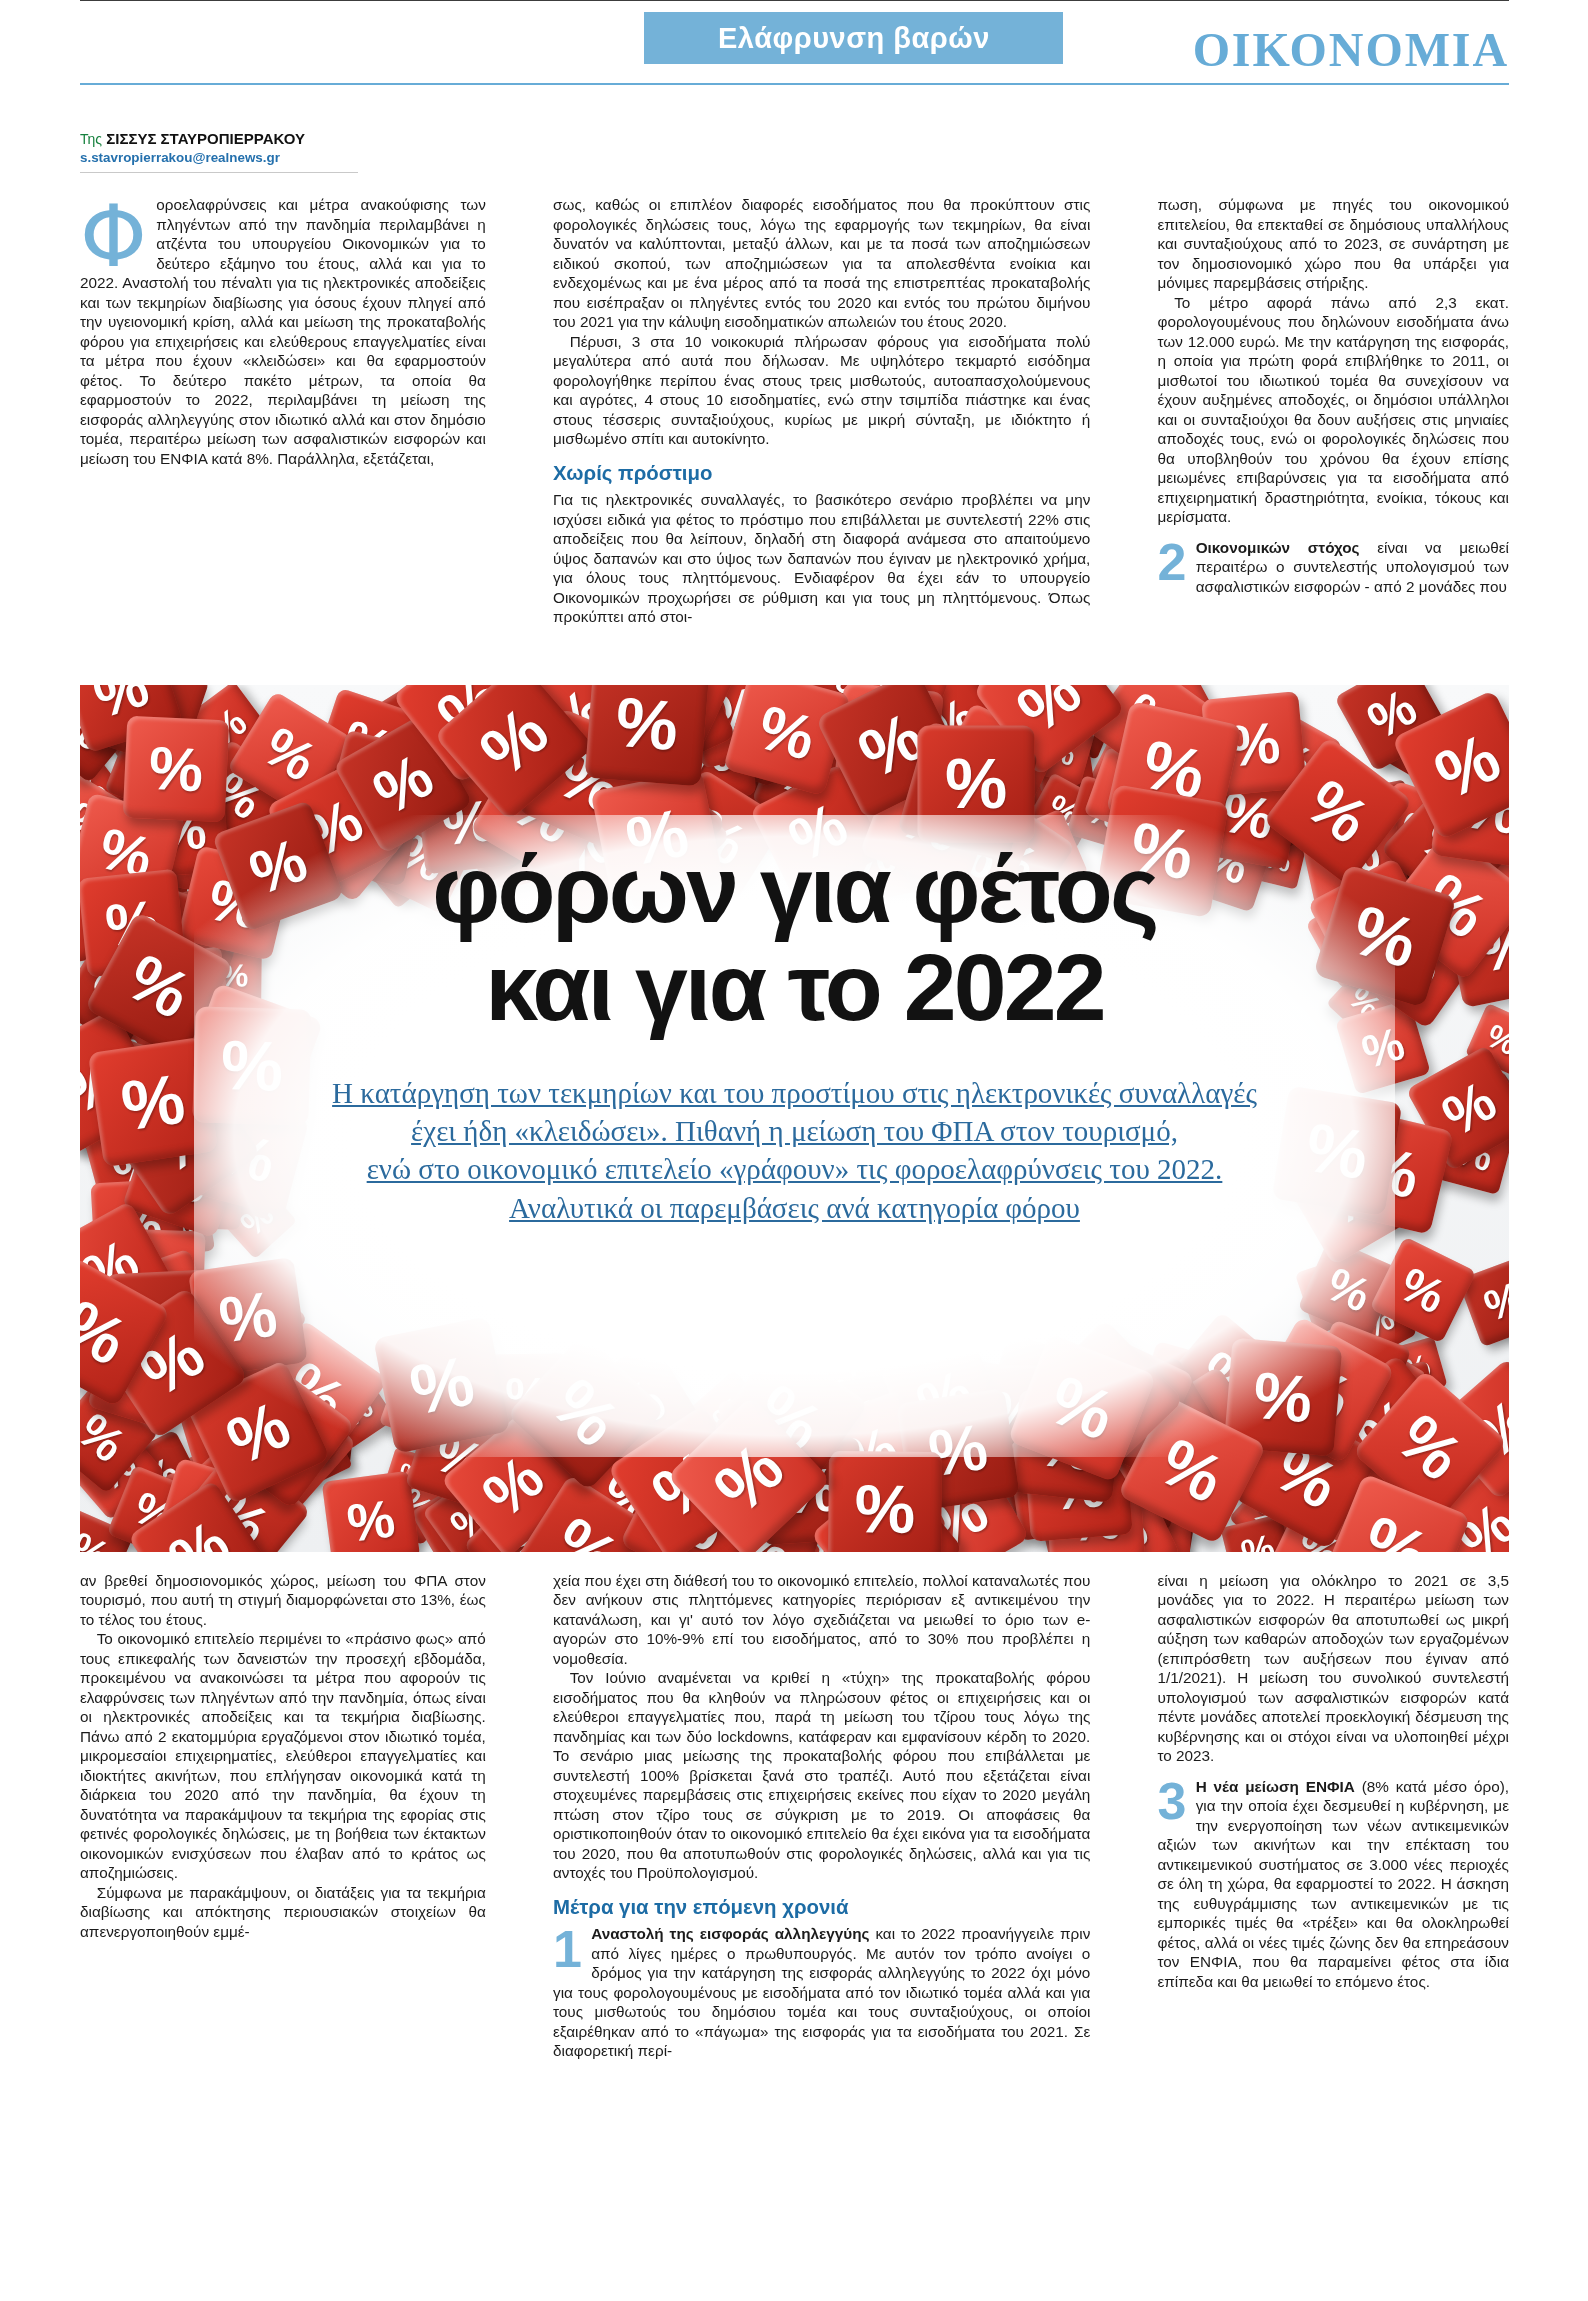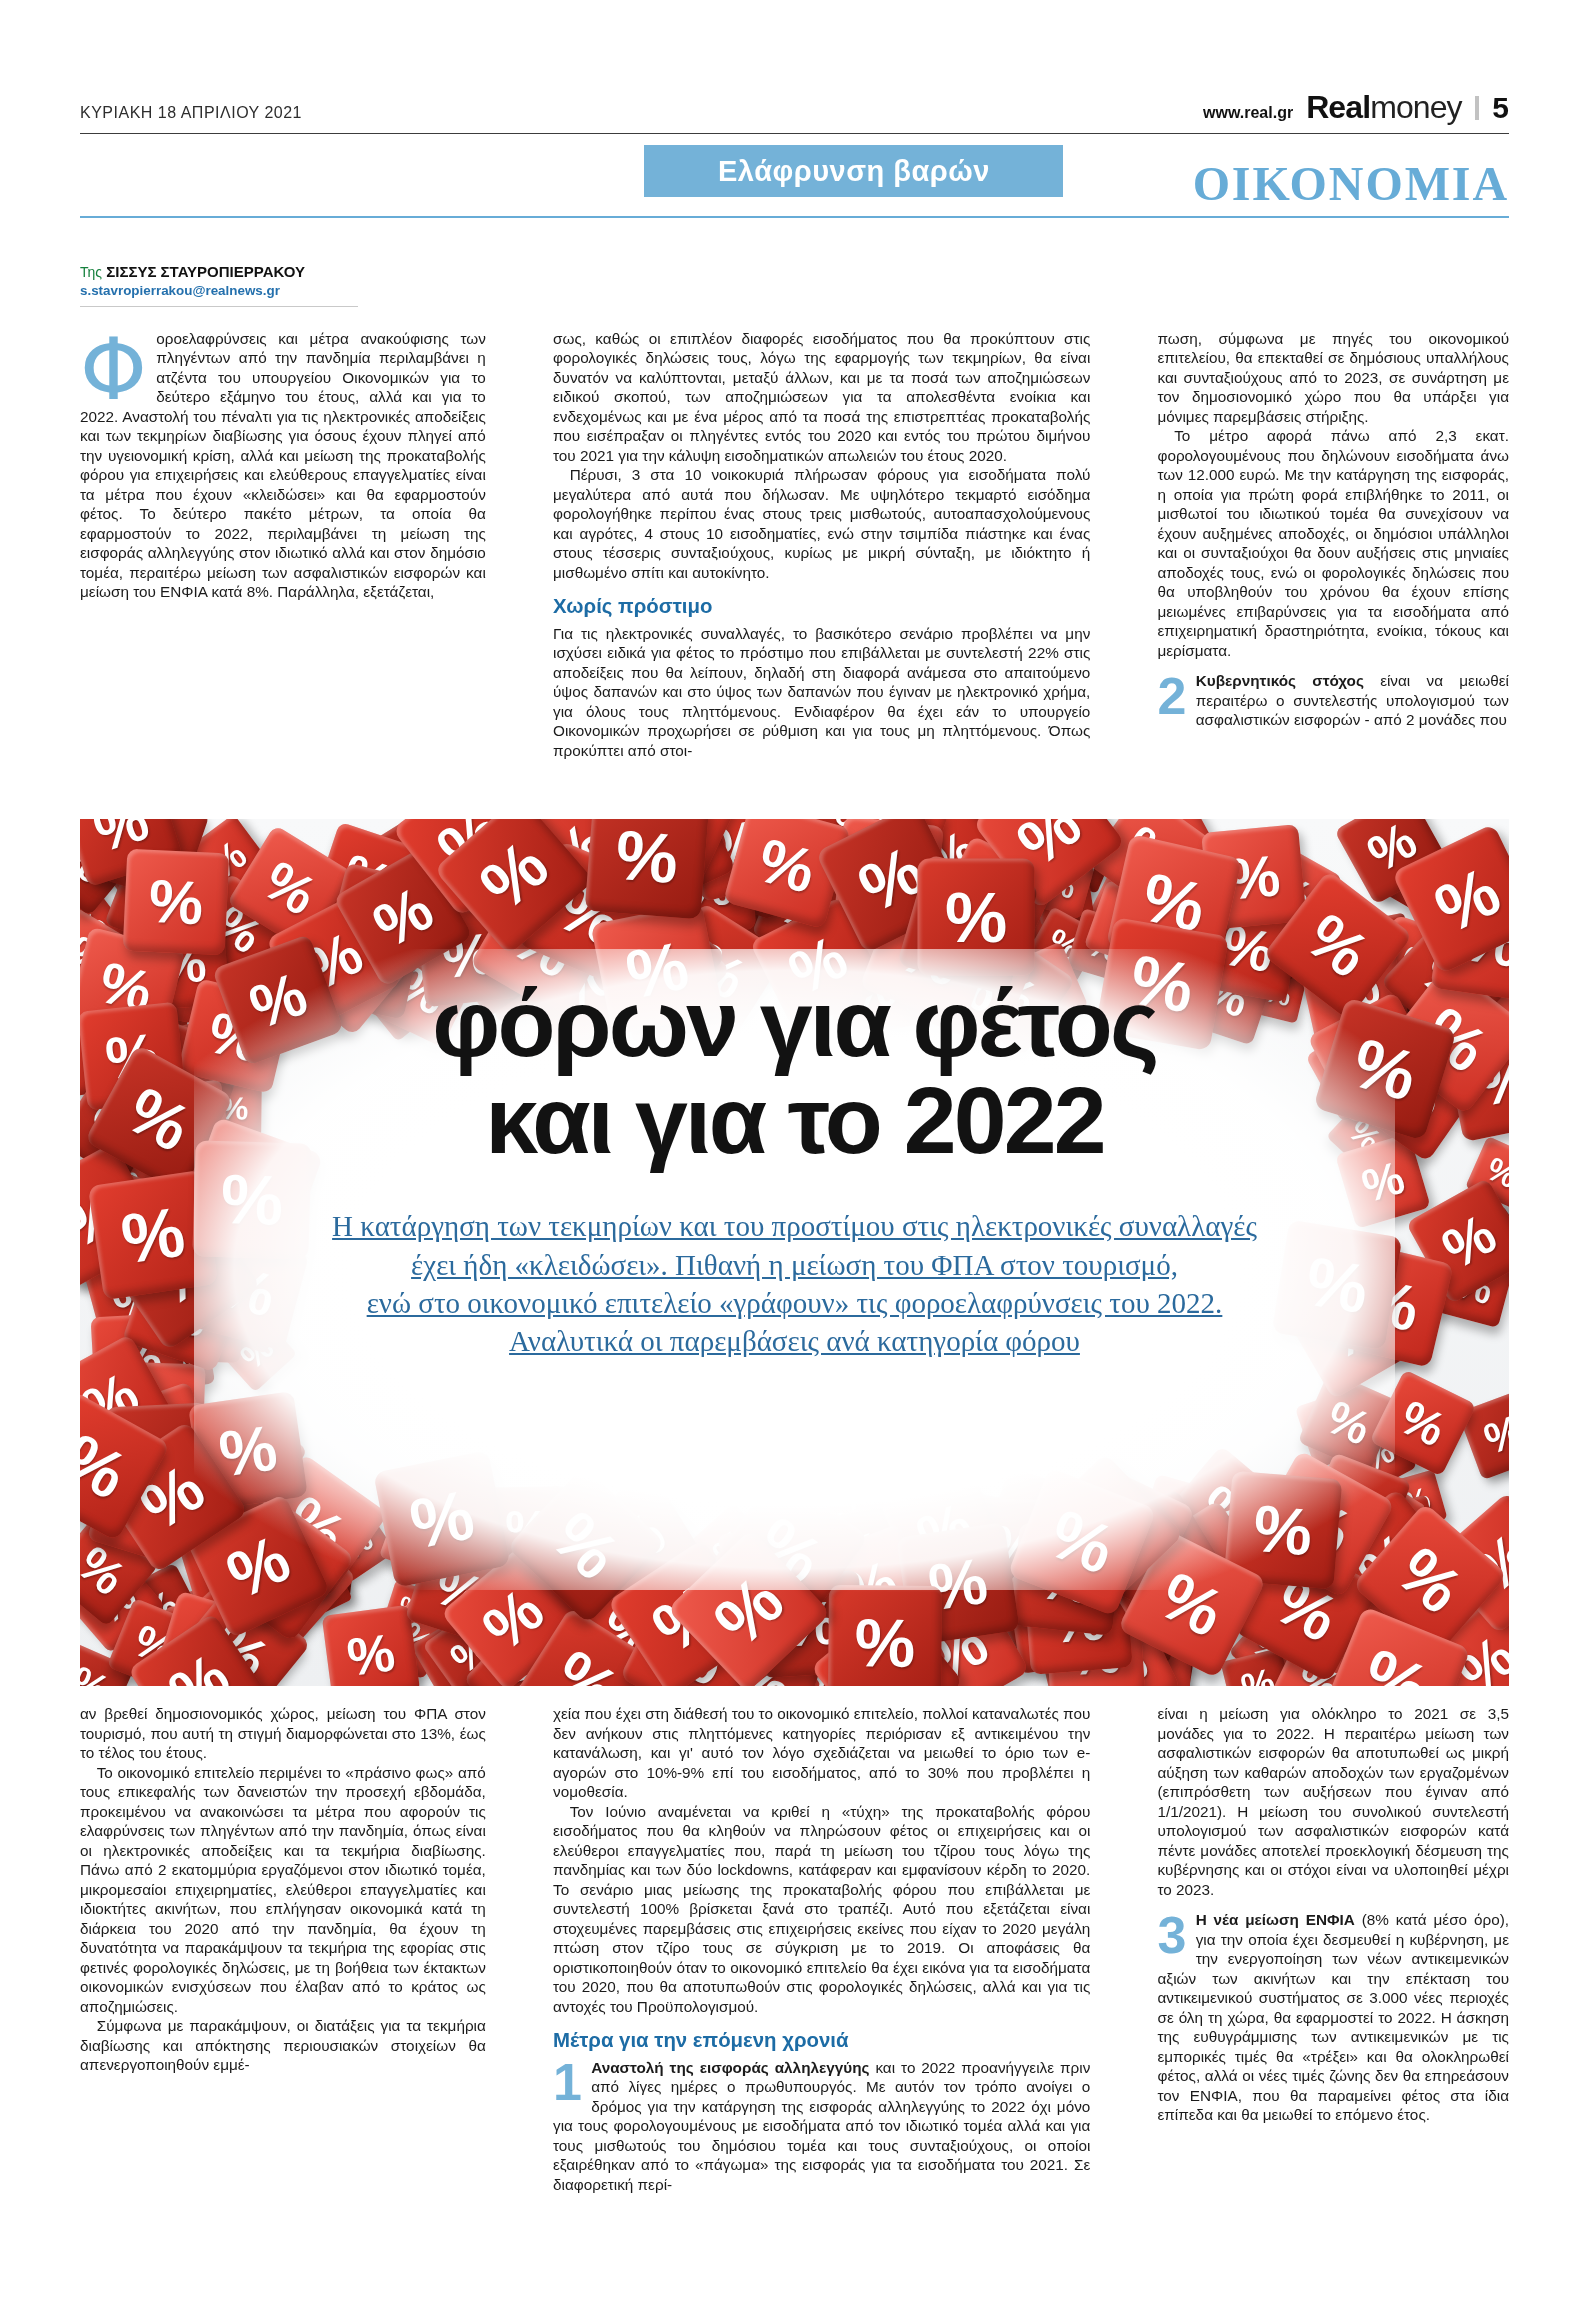--- a/index.html
+++ b/index.html
@@ -55,29 +55,20 @@
   .headline span{display:block;font-size:95px;font-weight:bold;letter-spacing:-2.8px;line-height:1.03;color:#121212;}
   .deck{margin:37px 0 0 0;}
   .deck span{display:block;font-family:"Liberation Serif","DejaVu Serif",serif;font-size:29px;line-height:1.32;color:#2b6a9d;text-decoration:underline;}
 </style>
 </head>
 <body>
 
 <div class="page">
 
   <header>
-    <div class="mast-row">
-      <span class="date">ΚΥΡΙΑΚΗ 18 ΑΠΡΙΛΙΟΥ 2021</span>
-      <div class="mast-right">
-        <span class="site">www.real.gr</span>
-        <span class="brand"><b>Real</b><span class="brand-light">money</span></span>
-        <span class="mast-sep"></span>
-        <span class="pageno">5</span>
-      </div>
-    </div>
     <div class="mast-rule"></div>
     <div class="section-row">
       <div class="kicker">
         <span class="kicker-label">Ελάφρυνση βαρών</span>
       </div>
       <div class="section-title">ΟΙΚΟΝΟΜΙΑ</div>
     </div>
     <div class="section-rule"></div>
   </header>
 
@@ -95,21 +86,21 @@
     </div>
     <div class="col-b">
       <p class="body-p">σως, καθώς οι επιπλέον διαφορές εισοδήματος που θα προκύπτουν στις φορολογικές δηλώσεις τους, λόγω της εφαρμογής των τεκμηρίων, θα είναι δυνατόν να καλύπτονται, μεταξύ άλλων, και με τα ποσά των αποζημιώσεων ειδικού σκοπού, των αποζημιώσεων για τα απολεσθέντα ενοίκια και ενδεχομένως και με ένα μέρος από τα ποσά της επιστρεπτέας προκαταβολής που εισέπραξαν οι πληγέντες εντός του 2020 και εντός του πρώτου διμήνου του 2021 για την κάλυψη εισοδηματικών απωλειών του έτους 2020.</p>
       <p class="body-p indent">Πέρυσι, 3 στα 10 νοικοκυριά πλήρωσαν φόρους για εισοδήματα πολύ μεγαλύτερα από αυτά που δήλωσαν. Με υψηλότερο τεκμαρτό εισόδημα φορολογήθηκε περίπου ένας στους τρεις μισθωτούς, αυτοαπασχολούμενους και αγρότες, 4 στους 10 εισοδηματίες, ενώ στην τσιμπίδα πιάστηκε και ένας στους τέσσερις συνταξιούχους, κυρίως με μικρή σύνταξη, με ιδιόκτητο ή μισθωμένο σπίτι και αυτοκίνητο.</p>
       <h3 class="subhead">Χωρίς πρόστιμο</h3>
       <p class="body-p">Για τις ηλεκτρονικές συναλλαγές, το βασικότερο σενάριο προβλέπει να μην ισχύσει ειδικά για φέτος το πρόστιμο που επιβάλλεται με συντελεστή 22% στις αποδείξεις που θα λείπουν, δηλαδή στη διαφορά ανάμεσα στο απαιτούμενο ύψος δαπανών και στο ύψος των δαπανών που έγιναν με ηλεκτρονικό χρήμα, για όλους τους πληττόμενους. Ενδιαφέρον θα έχει εάν το υπουργείο Οικονομικών προχωρήσει σε ρύθμιση και για τους μη πληττόμενους. Όπως προκύπτει από στοι-</p>
     </div>
     <div class="col-c">
       <p class="body-p">πωση, σύμφωνα με πηγές του οικονομικού επιτελείου, θα επεκταθεί σε δημόσιους υπαλλήλους και συνταξιούχους από το 2023, σε συνάρτηση με τον δημοσιονομικό χώρο που θα υπάρξει για μόνιμες παρεμβάσεις στήριξης.</p>
       <p class="body-p indent">Το μέτρο αφορά πάνω από 2,3 εκατ. φορολογουμένους που δηλώνουν εισοδήματα άνω των 12.000 ευρώ. Με την κατάργηση της εισφοράς, η οποία για πρώτη φορά επιβλήθηκε το 2011, οι μισθωτοί του ιδιωτικού τομέα θα συνεχίσουν να έχουν αυξημένες αποδοχές, οι δημόσιοι υπάλληλοι και οι συνταξιούχοι θα δουν αυξήσεις στις μηνιαίες αποδοχές τους, ενώ οι φορολογικές δηλώσεις που θα υποβληθούν του χρόνου θα έχουν επίσης μειωμένες επιβαρύνσεις για τα εισοδήματα από επιχειρηματική δραστηριότητα, ενοίκια, τόκους και μερίσματα.</p>
-      <p class="body-p num-item"><span class="bignum">2</span><span class="lead-bold">Κυβερνητικός στόχος</span><span> είναι να μειωθεί περαιτέρω ο συντελεστής υπολογισμού των ασφαλιστικών εισφορών - από 2 μονάδες που</span></p>
+      <p class="body-p num-item"><span class="bignum">2</span><span class="lead-bold">Οικονομικών στόχος</span><span> είναι να μειωθεί περαιτέρω ο συντελεστής υπολογισμού των ασφαλιστικών εισφορών - από 2 μονάδες που</span></p>
     </div>
   </section>
 
   <figure class="feature" style="margin-inline:0;">
     <div class="dice-layer">
         <div class="die" style="left: 56.6375%; top: 6.01972%; width: 100px; height: 100px; transform: translate(-50%, -50%) rotate(6deg); background: linear-gradient(135deg, rgb(239, 90, 76) 0%, rgb(204, 47, 35) 100%); z-index: 108;">
           <span style="font-size: 60px; text-shadow: rgba(0, 0, 0, 0.25) 0.9px 1.9px 1.9px;">%</span>
         </div>
         <div class="die" style="left: 22.5184%; top: 20.8207%; width: 61px; height: 61px; transform: translate(-50%, -50%) rotate(-39.2deg); background: linear-gradient(135deg, rgb(217, 58, 43) 0%, rgb(163, 30, 20) 100%); z-index: 65;">
           <span style="font-size: 36px; text-shadow: rgba(0, 0, 0, 0.25) 0.9px 1.9px 1.9px;">%</span>

